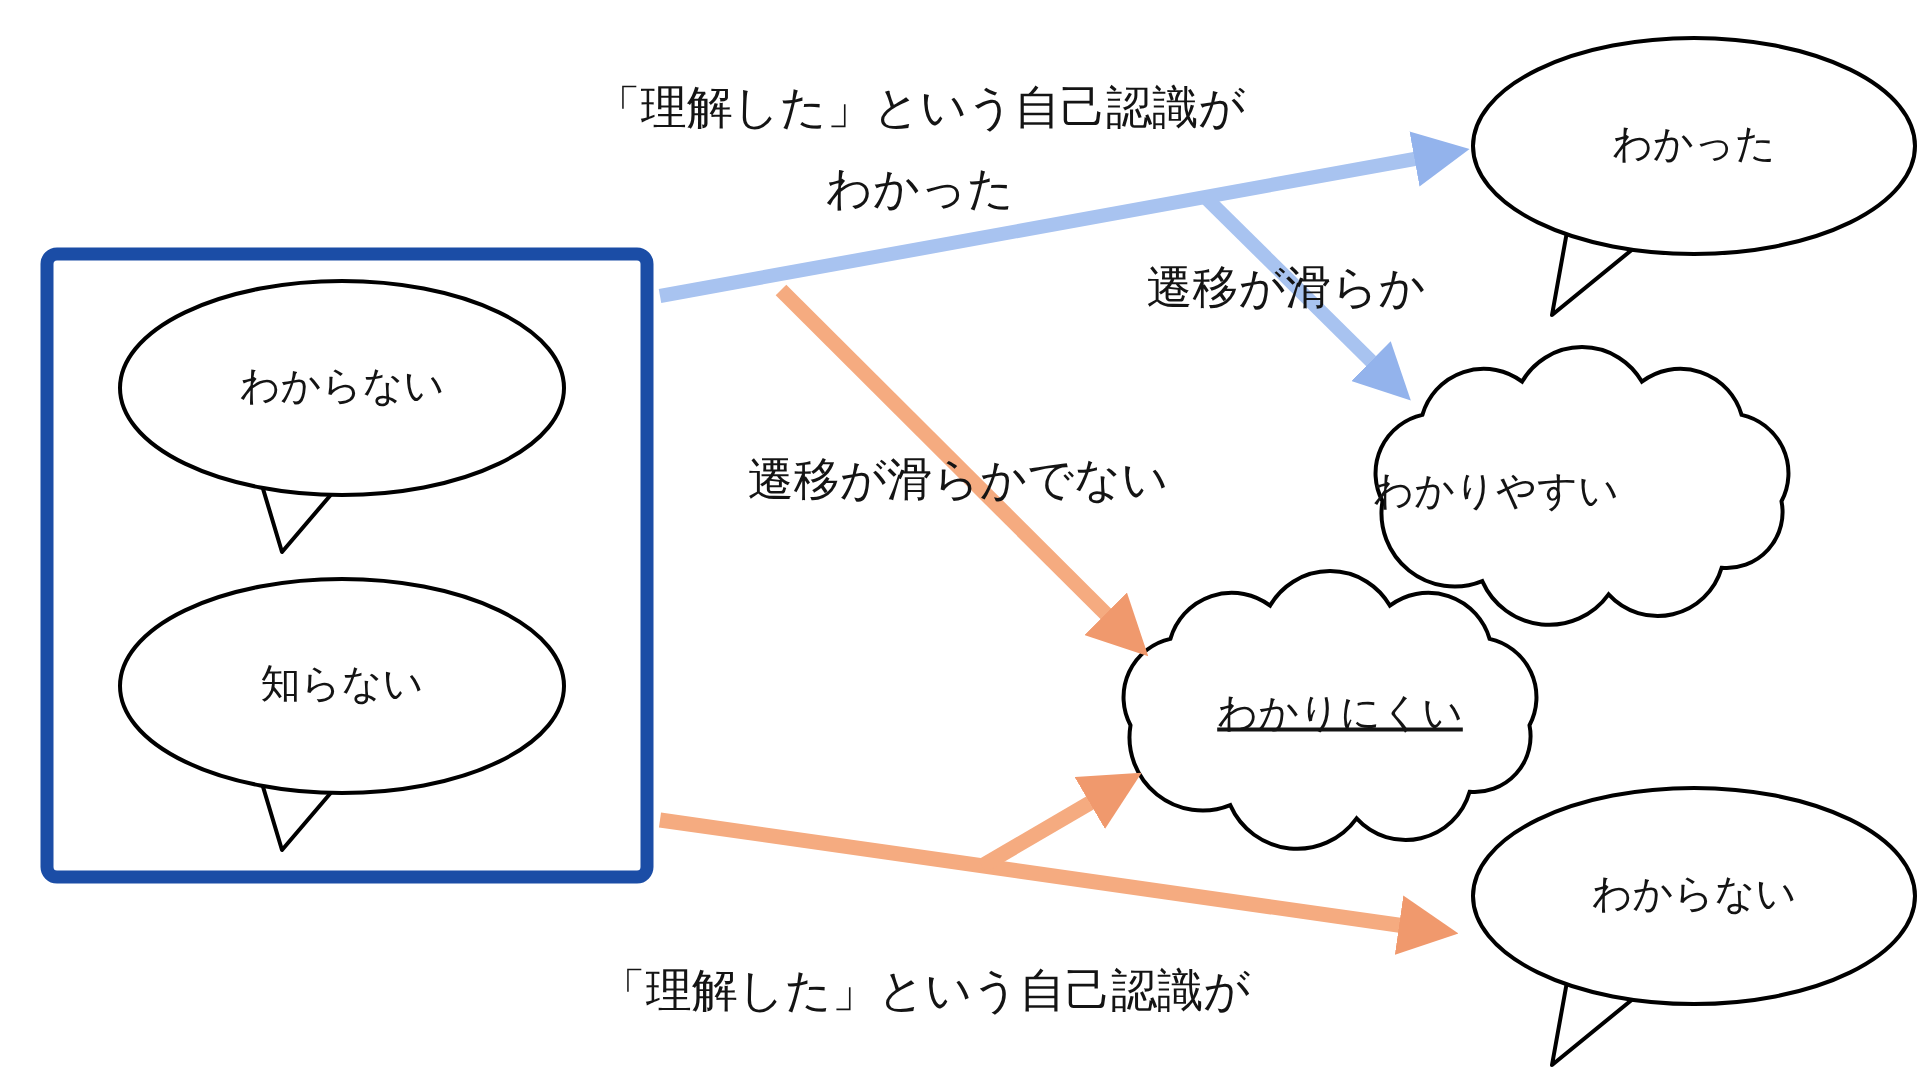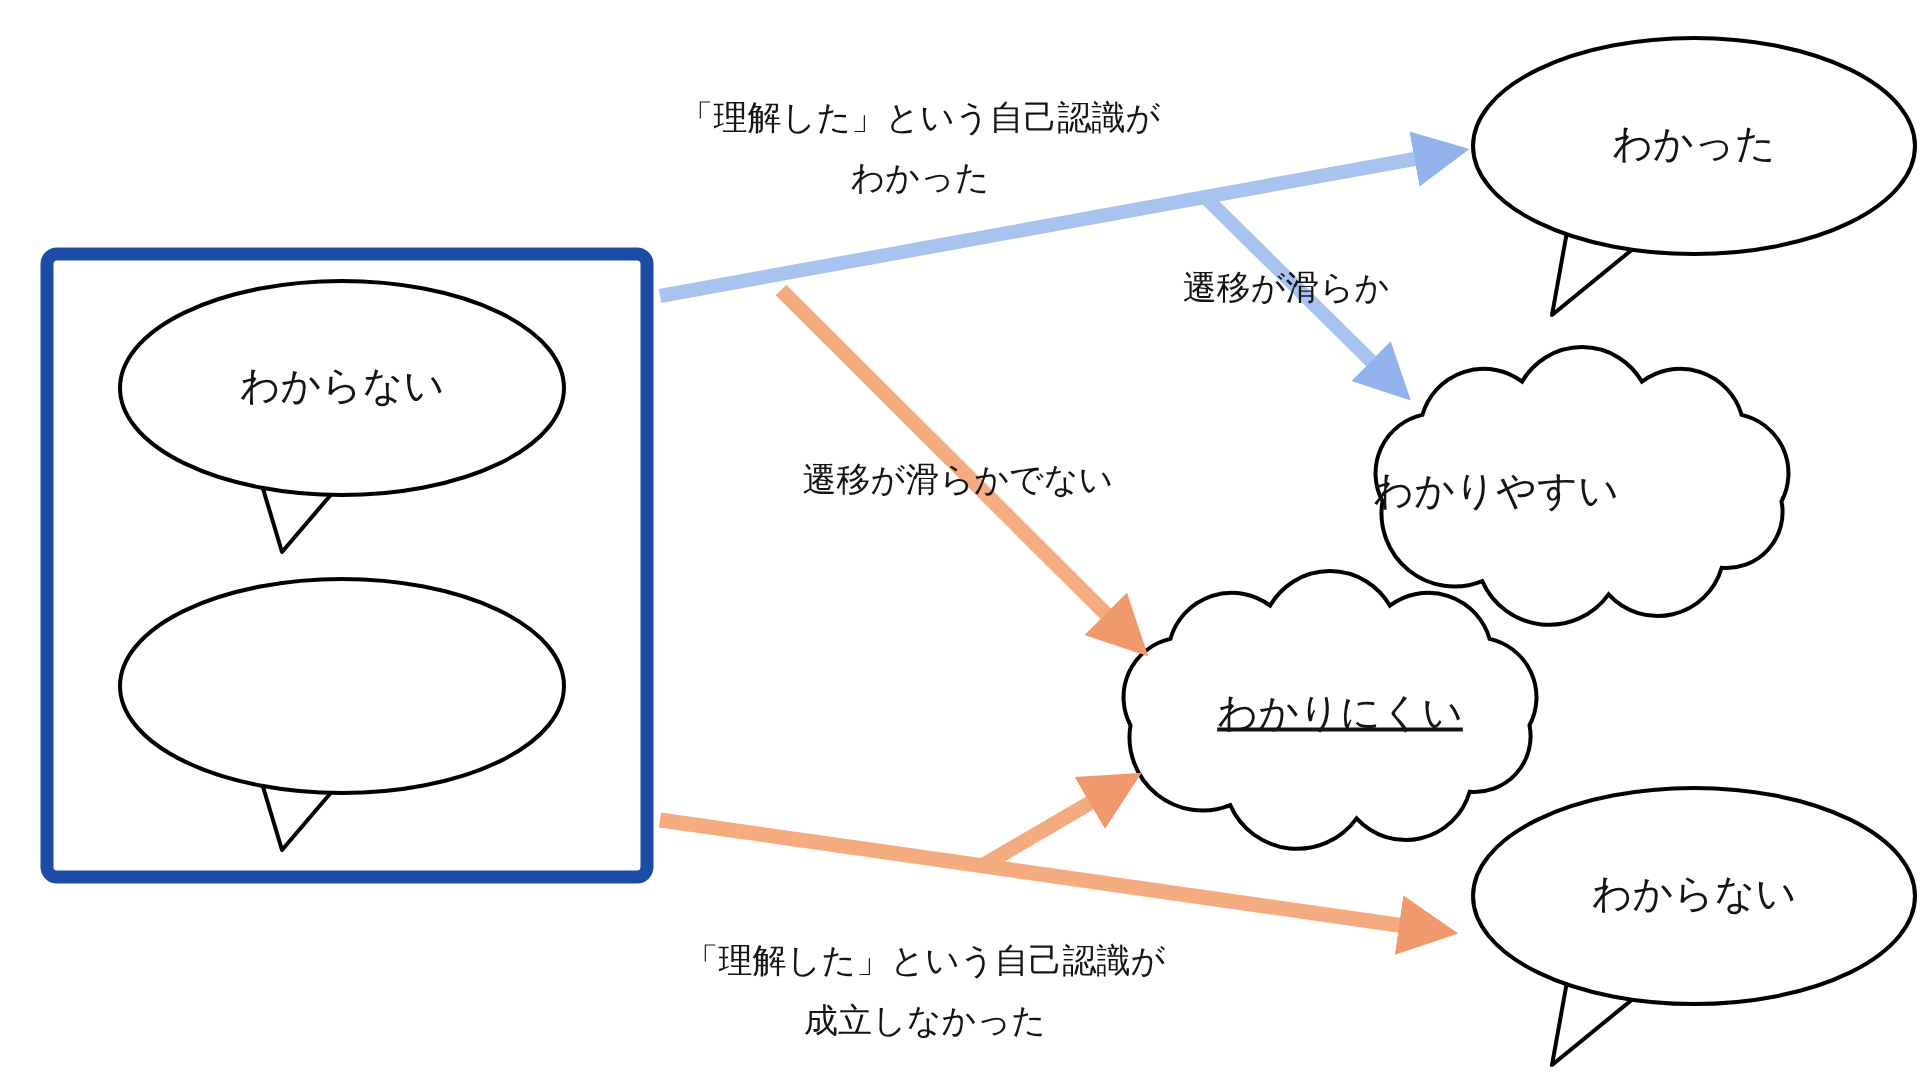--- a/index.html
+++ b/index.html
@@ -13,21 +13,21 @@
     color: #1a1a1a;
   }
   svg.shape-layer {
     position: absolute;
     left: 0; top: 0;
     width: 1920px; height: 1080px;
   }
   .txt {
     position: absolute;
     transform: translate(-50%, -50%);
-    font-size: 34px;
+    font-size: 46px;
     text-align: center;
     white-space: nowrap;
     color: #141414;
   }
   .multiline { line-height: 1.75; }
   .node-text { font-size: 40px; }
 </style>
 </head>
 <body>
 
@@ -103,25 +103,25 @@
     <div>「理解した」という自己認識が</div>
     <div>わかった</div>
   </div>
 
   <div class="txt" style="left:1286px; top:288px;">遷移が滑らか</div>
 
   <div class="txt" style="left:958px; top:480px;font-family:Liberation Serif, serif;">遷移が滑らかでない</div>
 
   <div class="txt multiline" style="left:925px; top:990px;">
     <div>「理解した」という自己認識が</div>
-    <div>成立しなかった</div>
   </div>
 
   <div class="txt node-text" style="left:342px; top:385px;">わからない</div>
 
+  <div class="txt node-text" style="left:342px; top:683px;">知らない</div>
 
   <div class="txt node-text" style="left:1694px; top:143px;">わかった</div>
 
   <div class="txt node-text" style="left:1496px; top:490px;">わかりやすい</div>
 
   <div class="txt node-text" style="left:1340px; top:712px;text-decoration:underline;">わかりにくい</div>
 
   <div class="txt node-text" style="left:1694px; top:893px;">わからない</div>
 
 </div>

